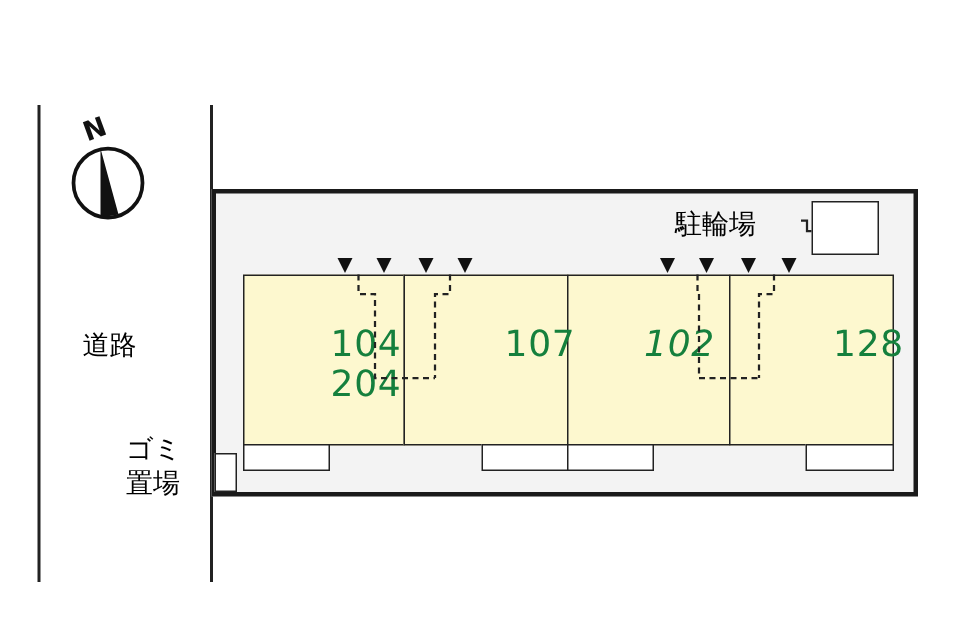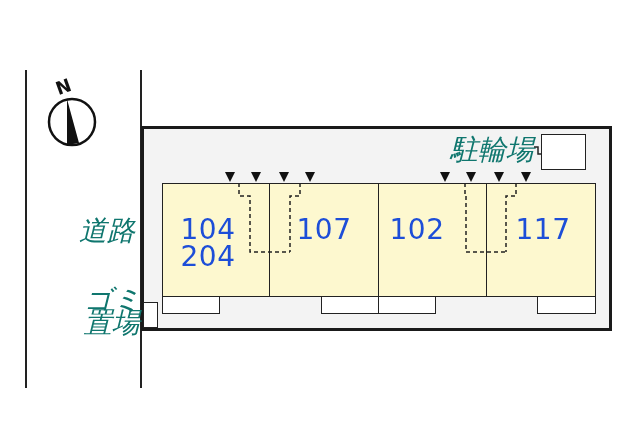--- a/index.html
+++ b/index.html
@@ -4,43 +4,43 @@
 <style>
   html, body { margin:0; padding:0; background:#ffffff; }
   body { width:640px; height:427px; position:relative; overflow:hidden;
          font-family:"DejaVu Sans", "Liberation Sans", sans-serif; color:#111; }
   .abs { position:absolute; }
   .vline { position:absolute; width:2px; background:#222; }
   .lot { position:absolute; left:141px; top:126px; width:471px; height:205px;
          background:#f3f3f3; border:3px solid #1a1a1a; box-sizing:border-box; }
   .unit { position:absolute; top:183px; height:114px; background:#fdf8cf;
           border:1.5px solid #222; box-sizing:border-box; }
-  .unit-label { position:absolute; font-size:28px; line-height:27px; text-align:center;
-                color:#1d4ed8; letter-spacing:0.5px; }
+  .unit-label { position:absolute; font-size:24px; line-height:27px; text-align:center;
+                color:#15803d; letter-spacing:0.5px;margin-left:36px; }
   .parking { position:absolute; height:18px; background:#fff; border:1.5px solid #222; box-sizing:border-box; }
   .tri { position:absolute; width:0; height:0; border-left:5px solid transparent;
          border-right:5px solid transparent; border-top:10px solid #111; }
-  .label-jp { position:absolute; font-size:28px; line-height:24px; color:#0f766e;font-style:italic; }
+  .label-jp { position:absolute; font-size:18px; line-height:24px; color:#000000; }
   svg { position:absolute; overflow:visible; }
 </style>
 </head>
 <body>
 
 <div class="vline" style="left:25px; top:70px; height:318px;"></div>
 <div class="vline" style="left:140px; top:70px; height:318px;"></div>
 
 <div>
   <div class="abs" style="left:56px; top:78px; font-size:18px; font-weight:bold; transform:rotate(-20deg); line-height:18px;">N</div>
   <svg style="left:46px; top:96px;" width="52" height="52" viewBox="0 0 52 52">
     <circle cx="26" cy="26" r="23" fill="#fff" stroke="#111" stroke-width="2.5"></circle>
     <polygon points="21,3 21,49 33,47" fill="#111"></polygon>
   </svg>
 </div>
 
-<div class="label-jp" style="left:55px; top:219px;margin-left:24px;">道路</div>
+<div class="label-jp" style="left:55px; top:219px;">道路</div>
 
 <div class="lot"></div>
 
 <div class="label-jp" style="left:450px; top:138px;">駐輪場</div>
 <svg style="left:534px; top:144px;" width="10" height="14">
   <polyline points="0,3 4,3 4,10 8,10" fill="none" stroke="#222" stroke-width="1.5"></polyline>
 </svg>
 <div class="abs" style="left:541px; top:134px; width:45px; height:36px; background:#fff; border:1.5px solid #222; box-sizing:border-box;"></div>
 
 <div class="unit" style="left:162px; width:108px;"></div>
@@ -48,25 +48,25 @@
 <div class="unit" style="left:378px; width:109px;"></div>
 <div class="unit" style="left:486px; width:110px;"></div>
 
 <div class="unit-label" style="left:178px; top:216px; width:60px;">
   <div>104</div>
   <div>204</div>
 </div>
 <div class="unit-label" style="left:294px; top:216px; width:60px;">
   <div>107</div>
 </div>
-<div class="unit-label" style="left:387px; top:216px; width:60px;">
+<div class="unit-label" style="left:387px; top:216px; width:60px;font-style:italic;">
   <div>102</div>
 </div>
 <div class="unit-label" style="left:513px; top:216px; width:60px;">
-  <div>117</div>
+  <div>128</div>
 </div>
 
 <svg style="left:0; top:0;" width="640" height="427">
   <g fill="none" stroke="#222" stroke-width="1.5" stroke-dasharray="4,3">
     <polyline points="239,183 239,196 250,196 250,252 290,252"></polyline>
     <polyline points="300,183 300,196 290,196 290,252"></polyline>
     <polyline points="465,183 465,196 466,196 466,252 506,252"></polyline>
     <polyline points="516,183 516,196 506,196 506,252"></polyline>
   </g>
 </svg>

